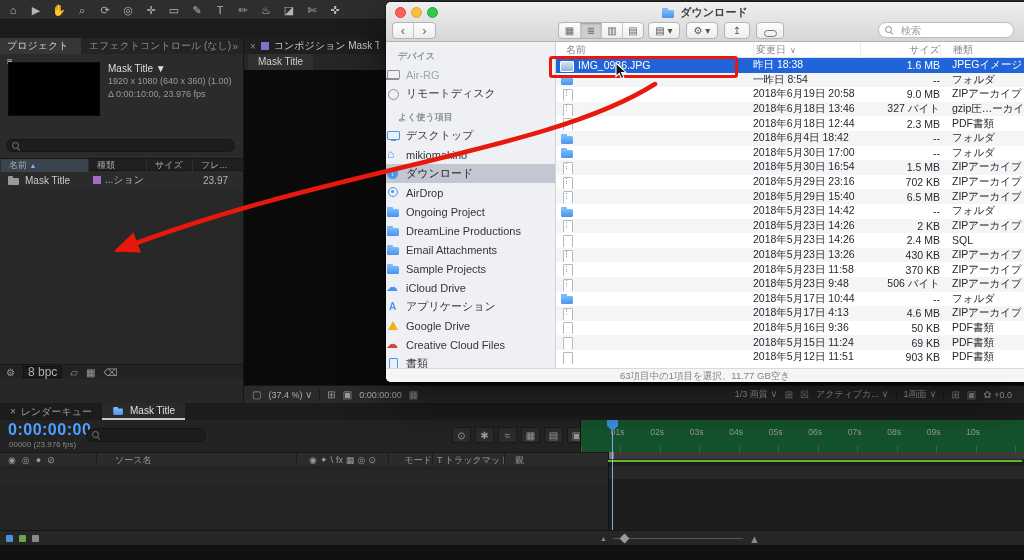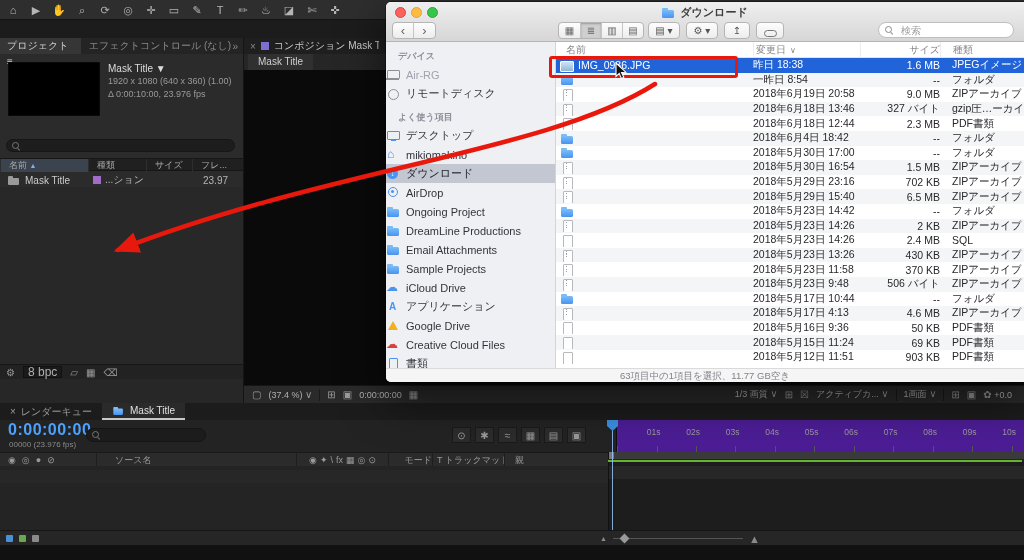--- a/index.html
+++ b/index.html
@@ -55,21 +55,21 @@
   .tl-tabs{position:absolute;left:0;top:0;right:0;height:17px;background:#1c1c1c;display:flex;align-items:center;font-size:10px;}
   .tltab-i{color:#999;display:flex;gap:5px;align-items:center;padding:0 10px;height:17px;line-height:17px;}
   .tltab-a{color:#e0e0e0;display:flex;gap:5px;align-items:center;padding:0 10px;height:17px;line-height:15px;background:#2a2a2a;border-bottom:2px solid #c8c8c8;}
   .tl-head{position:absolute;left:0;top:17px;width:608px;height:32px;background:#232323;}
   .tc-big{position:absolute;left:8px;top:1px;color:#4da1ff;font-size:16px;font-weight:bold;letter-spacing:.5px;}
   .tc-sub{position:absolute;left:9px;top:20px;color:#8a8a8a;font-size:8px;}
   .tl-search{position:absolute;left:86px;top:8px;width:120px;height:14px;background:#1c1c1c;border:1px solid #151515;border-radius:7px;display:flex;align-items:center;padding-left:5px;gap:4px;}
   .tl-search input{background:transparent;border:none;outline:none;color:#bbb;font-size:9px;width:100%;}
   .tl-btns{position:absolute;left:452px;top:7px;display:flex;gap:4px;}
   .tlbtn{width:19px;height:16px;background:#2c2c2c;border:1px solid #1a1a1a;color:#9a9a9a;font-size:10px;text-align:center;line-height:15px;}
-  .ruler{position:absolute;left:616px;top:17px;right:0;height:32px;background:#4c1d95;border-left:1px solid #111;}
+  .ruler{position:absolute;left:580px;top:17px;right:0;height:32px;background:#14532d;border-left:1px solid #111;}
   .ticks{position:absolute;left:4px;top:7px;right:0;display:flex;}
   .tick{width:39.5px;text-align:right;color:#999;font-size:8.5px;flex:none;}
   .ruler-marks{position:absolute;left:0;bottom:0;right:0;height:6px;background:repeating-linear-gradient(90deg,#555 0 1px,transparent 1px 39.5px);}
   .tl-cols{position:absolute;left:0;top:49px;width:608px;height:14px;background:#2b2b2b;border-top:1px solid #191919;display:flex;font-size:9px;color:#9a9a9a;align-items:center;}
   .tl-cols>div{height:14px;line-height:14px;border-left:1px solid #1e1e1e;white-space:nowrap;overflow:hidden;}
   .c-av{width:96px;display:flex;gap:6px;align-items:center;padding-left:8px;border-left:none!important;}
   .c-src{width:200px;padding-left:18px;}
   .c-sw{width:92px;display:flex;gap:3px;justify-content:center;align-items:center;}
   .c-mode{width:44px;padding-left:6px;text-align:right;}
   .c-trk{width:72px;padding-left:4px;}

